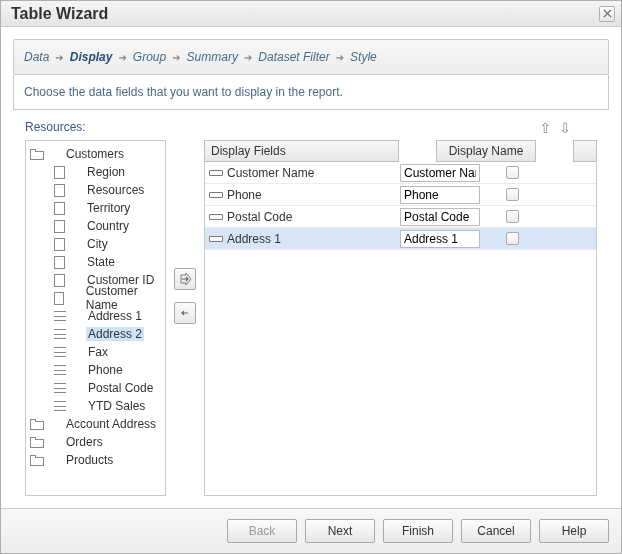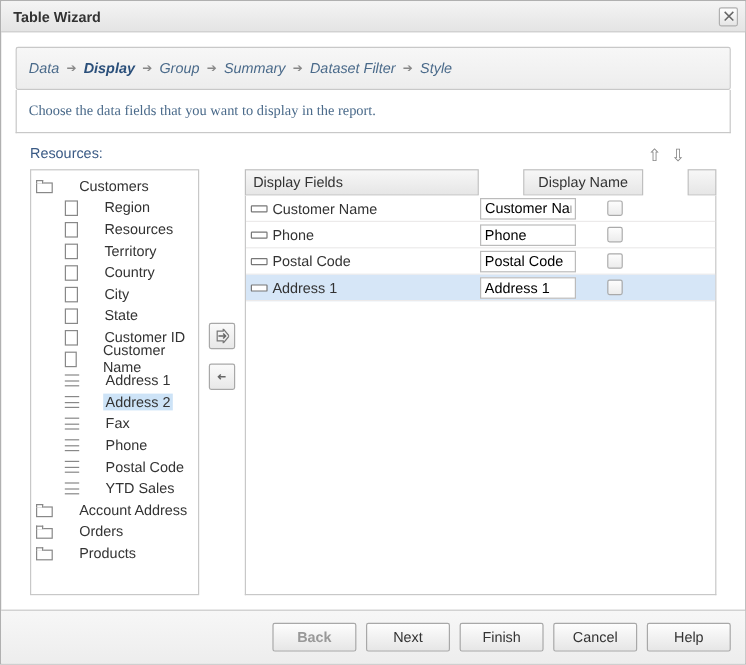--- a/index.html
+++ b/index.html
@@ -21,21 +21,21 @@
   }
   .titlebar {
     height: 26px;
     background: linear-gradient(#f4f4f4, #e4e4e4);
     border-bottom: 1px solid #c8c8c8;
     display: flex;
     align-items: center;
     padding: 0 6px 0 10px;
     font-weight: bold;
     color: #333;
-    font-size: 12px;
+    font-size: 16px;
   }
   .titlebar .spacer { flex: 1; }
   .close-btn {
     width: 16px; height: 16px;
     border: 1px solid #b0b0b0;
     background: linear-gradient(#fefefe,#e6e6e6);
     border-radius: 2px;
     display: flex; align-items: center; justify-content: center;
     cursor: pointer;
   }
@@ -61,21 +61,20 @@
   .breadcrumb-box .step.active { color: #2a4f7a; font-weight: bold; }
   .breadcrumb-box .arrow { color: #888; font-size: 10px; margin: 0 2px; }
   .desc-box {
     border: 1px solid #c8c8c8;
     border-top: none;
     padding: 10px 10px;
     color: #4a6a8a;
     font-size: 12px;
     margin-bottom: 10px;
     background: #fff;
-    font-family: Liberation Serif, serif;
   }
   .main-row {
     display: flex;
     flex-direction: column;
     flex: 1;
     padding: 0 2px;
   }
   .top-labels {
     display: flex;
     padding: 0 10px 4px 10px;
@@ -227,21 +226,21 @@
     min-width: 70px;
     height: 24px;
     border: 1px solid #a8a8a8;
     background: linear-gradient(#fdfdfd,#e6e6e6);
     border-radius: 2px;
     font-size: 12px;
     color:#333;
     cursor:pointer;
     padding: 0 12px;
   }
-  .btn.disabled { color:#999; cursor:default;font-weight:bold; }
+  .btn.disabled { color:#999; cursor:default; }
 </style>
 </head>
 <body>
 
 <div class="dialog">
 
   <div class="titlebar">
     <span>Table Wizard</span>
     <span class="spacer"></span>
     <div class="close-btn">

